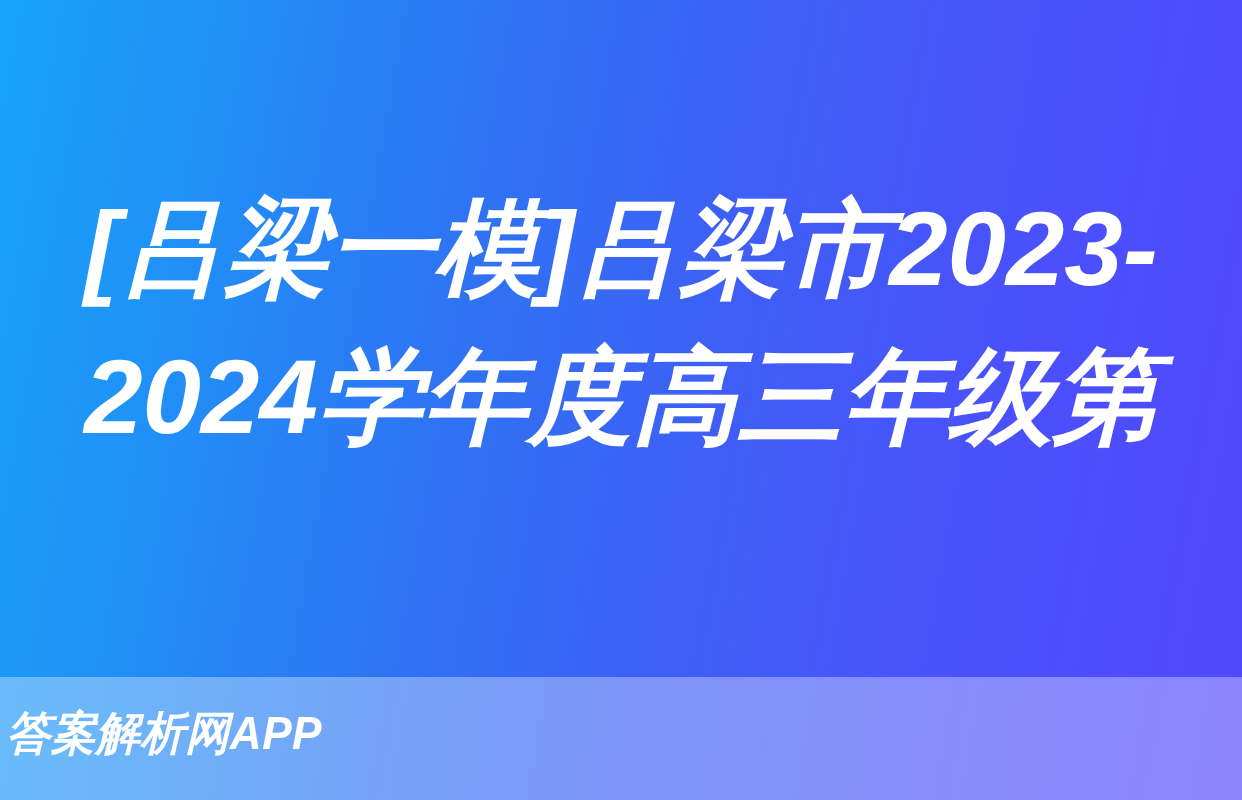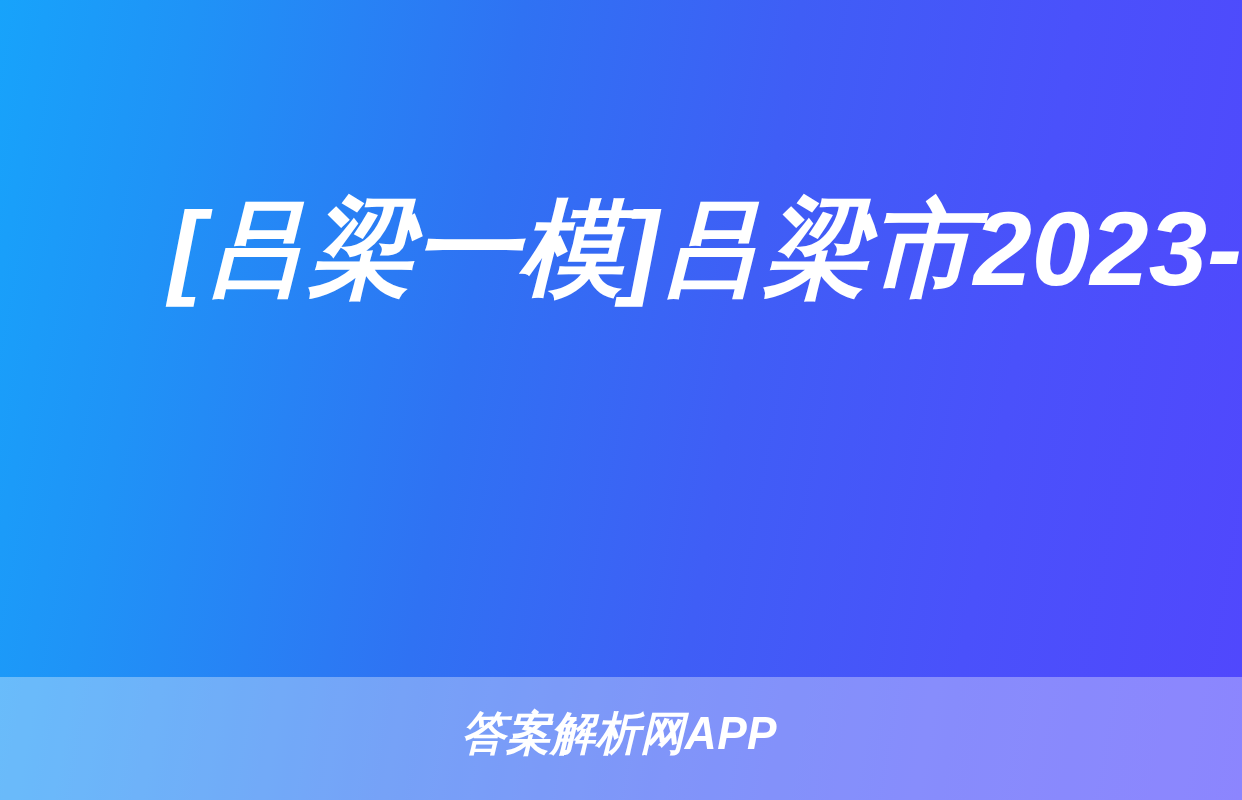--- a/index.html
+++ b/index.html
@@ -33,42 +33,42 @@
     height: 123px;
     background: rgba(255, 255, 255, 0.34);
     pointer-events: none;
   }
 
   #title-block {
     position: absolute;
     left: 0;
     right: 0;
     top: 176px;
-    text-align: right;
+    text-align: center;
   }
 
   .title-line {
     display: block;
     color: #ffffff;
     font-family: "Liberation Sans", "DejaVu Sans", sans-serif;
     font-weight: 700;
     font-style: italic;
     font-size: 105px;
     line-height: 148px;
     letter-spacing: 0px;
     white-space: nowrap;
     text-rendering: geometricPrecision;
   }
 
   #watermark {
     position: absolute;
     left: 0;
     right: 4px;
     top: 704px;
-    text-align: center;
+    text-align: left;
   }
 
   #watermark-text {
     display: inline-block;
     color: #ffffff;
     font-family: "Liberation Sans", "DejaVu Sans", sans-serif;
     font-weight: 700;
     font-style: italic;
     font-size: 46px;
     line-height: 58px;
@@ -80,19 +80,20 @@
 </style>
 </head>
 <body>
 
 <div id="card">
 
   <div id="bottom-band"></div>
 
   <div id="title-block">
     <span class="title-line">[吕梁一模]吕梁市2023-</span>
+    <span class="title-line">2024学年度高三年级第</span>
   </div>
 
   <div id="watermark">
     <span id="watermark-text">答案解析网APP</span>
   </div>
 
 </div>
 
 </body></html>

